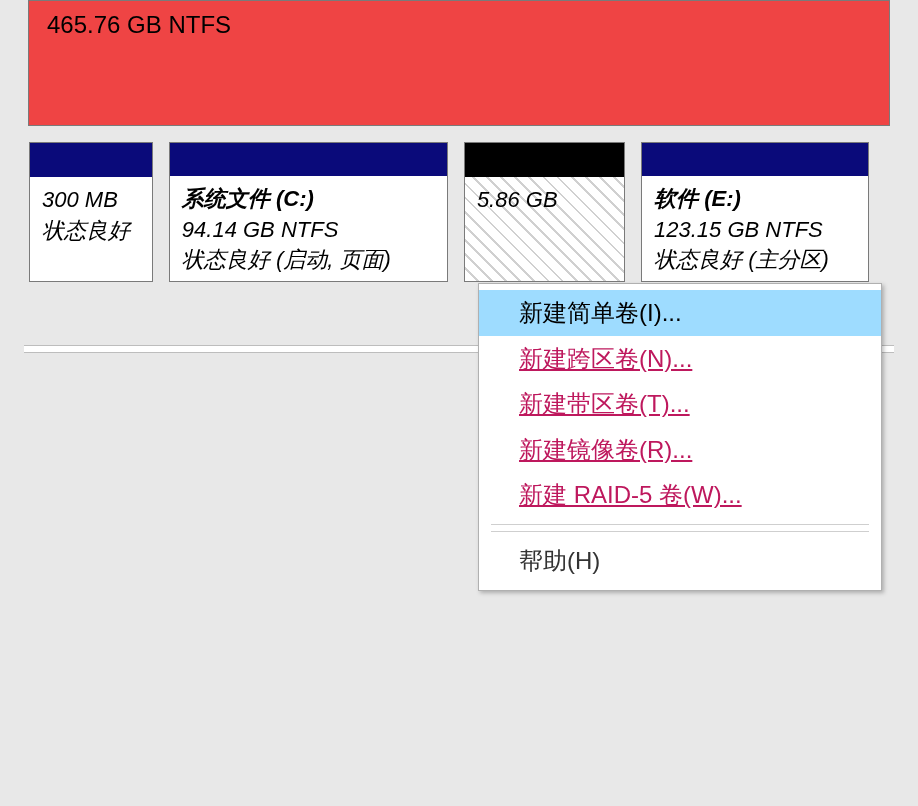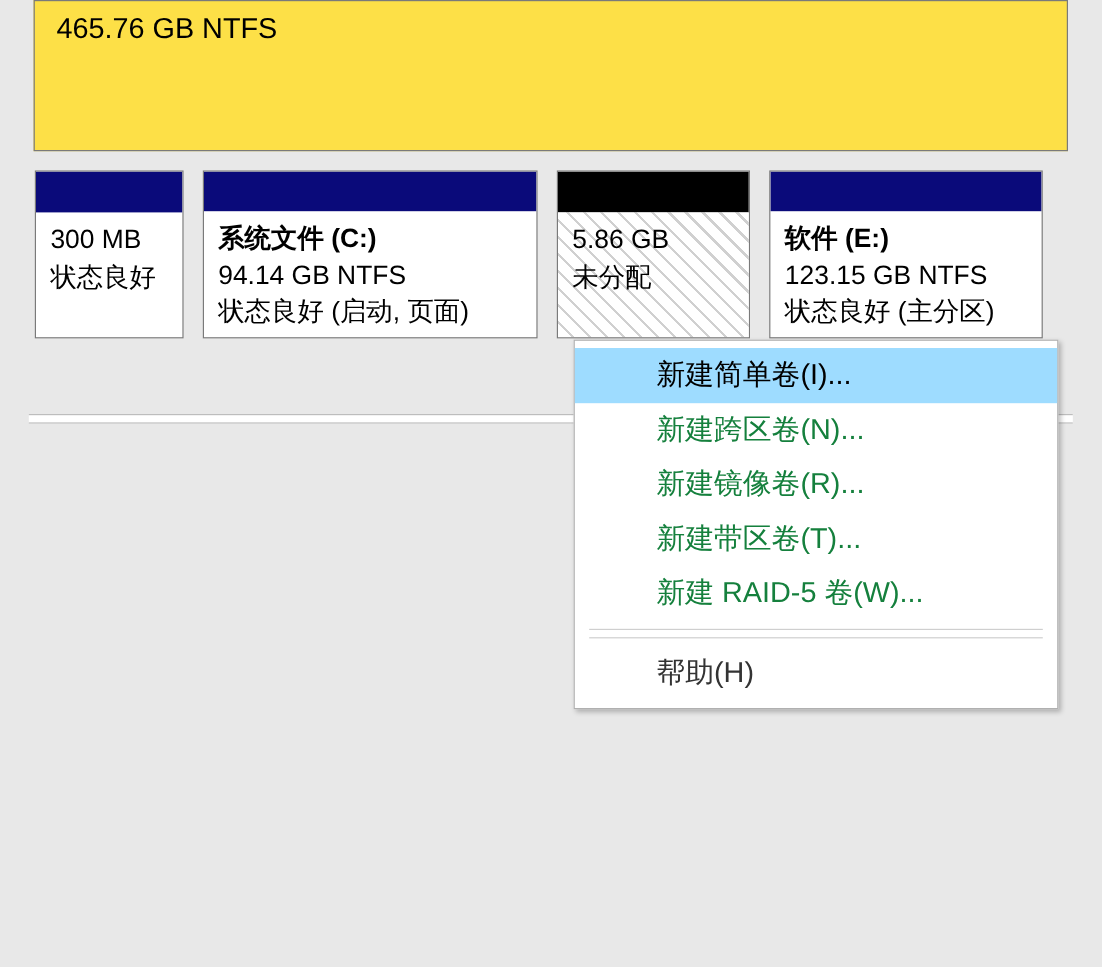--- a/index.html
+++ b/index.html
@@ -13,39 +13,40 @@
     overflow: hidden;
   }
 
   
   .top-vol {
     position: absolute;
     left: 28px;
     top: 0;
     width: 862px;
     height: 126px;
-    background: #fde047;
+    background: #ef4444;
     border: 1px solid #7a7a7a;
     padding: 8px 18px;
   }
   .top-vol .line {
     font-size: 24px;
     color: #000;
     line-height: 1.35;
   }
 
   
   .disk-row {
     position: absolute;
     left: 29px;
     top: 142px;
     width: 840px;
     height: 140px;
     display: flex;
     gap: 16px;
+    font-style: italic;
   }
   .part {
     position: relative;
     background: #fff;
     border: 1px solid #7a7a7a;
     display: flex;
     flex-direction: column;
     overflow: hidden;
   }
   .part .header {
@@ -95,26 +96,26 @@
     position: absolute;
     left: 478px;
     top: 283px;
     width: 404px;
     background: #fff;
     border: 1px solid #b0b0b0;
     box-shadow: 2px 2px 4px rgba(0,0,0,0.25);
     padding: 6px 0;
   }
   .ctx .item {
-    padding: 6px 36px 6px 68px;
+    padding: 6px 36px 6px 40px;
     font-size: 24px;
     color: #333;
     line-height: 1.4;
   }
-  .ctx .item.disabled { color: #15803d; }
+  .ctx .item.disabled { color: #be185d; text-decoration: underline; }
   .ctx .item.selected {
     background: #9edcff;
     color: #000;
   }
   .ctx .sep {
     height: 0;
     margin: 6px 12px;
     border-top: 1px solid #cfcfcf;
   }
 </style>
@@ -141,39 +142,38 @@
       <div class="title">系统文件  (C:)</div>
       <div>94.14 GB NTFS</div>
       <div>状态良好 (启动, 页面)</div>
     </div>
   </div>
 
   <div class="part unalloc" style="width:164px">
     <div class="header"></div>
     <div class="body">
       <div>5.86 GB</div>
-      <div>未分配</div>
     </div>
   </div>
 
   <div class="part" style="width:232px">
     <div class="header"></div>
     <div class="body">
       <div class="title">软件  (E:)</div>
       <div>123.15 GB NTFS</div>
       <div>状态良好 (主分区)</div>
     </div>
   </div>
 
 </div>
 
 <div class="divider"></div>
 
 <div class="ctx">
   <div class="item selected">新建简单卷(I)...</div>
   <div class="item disabled">新建跨区卷(N)...</div>
+  <div class="item disabled">新建带区卷(T)...</div>
   <div class="item disabled">新建镜像卷(R)...</div>
-  <div class="item disabled">新建带区卷(T)...</div>
   <div class="item disabled">新建 RAID-5 卷(W)...</div>
   <div class="sep"></div>
   <div class="sep"></div>
   <div class="item">帮助(H)</div>
 </div>
 
 </body></html>

